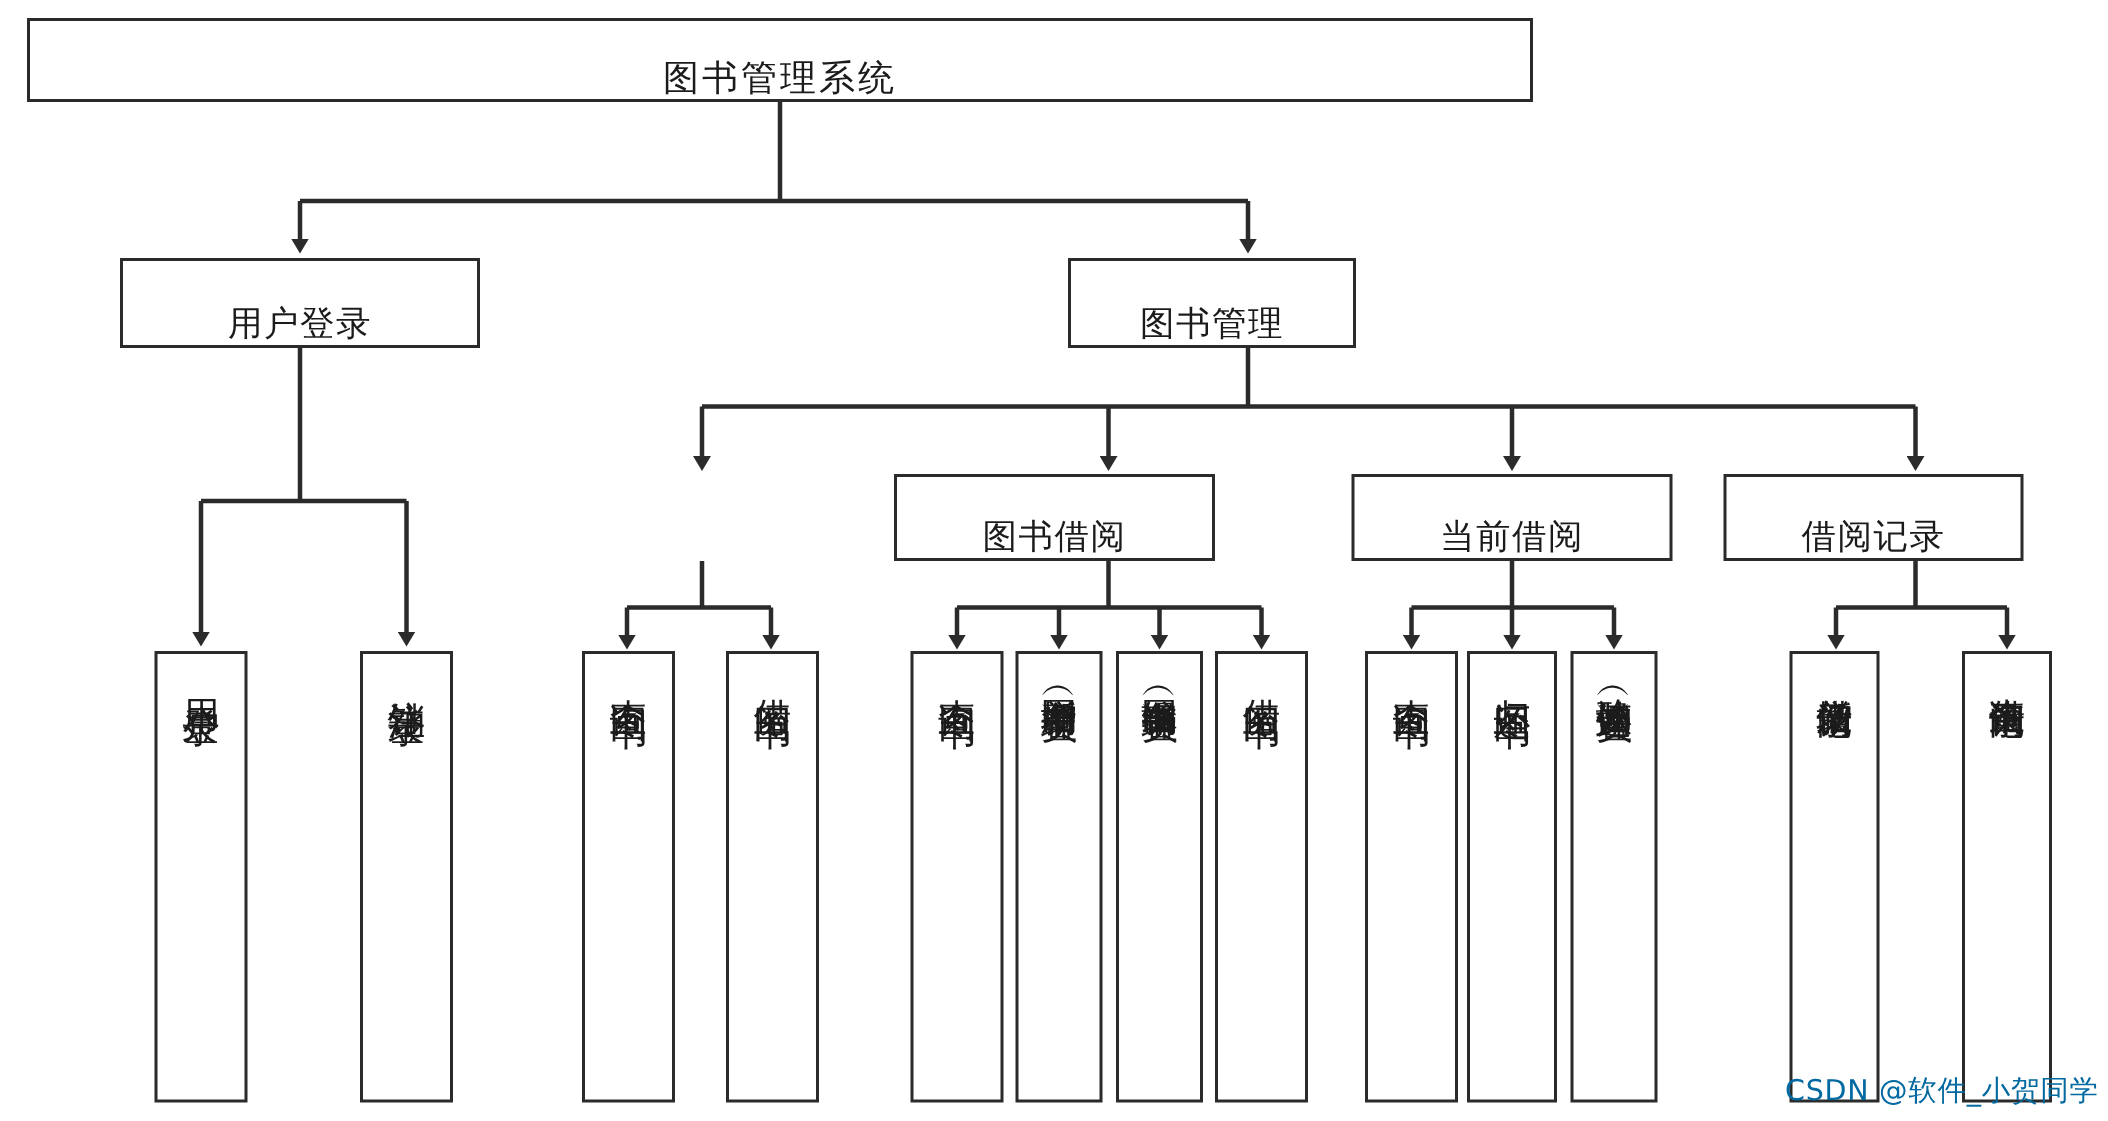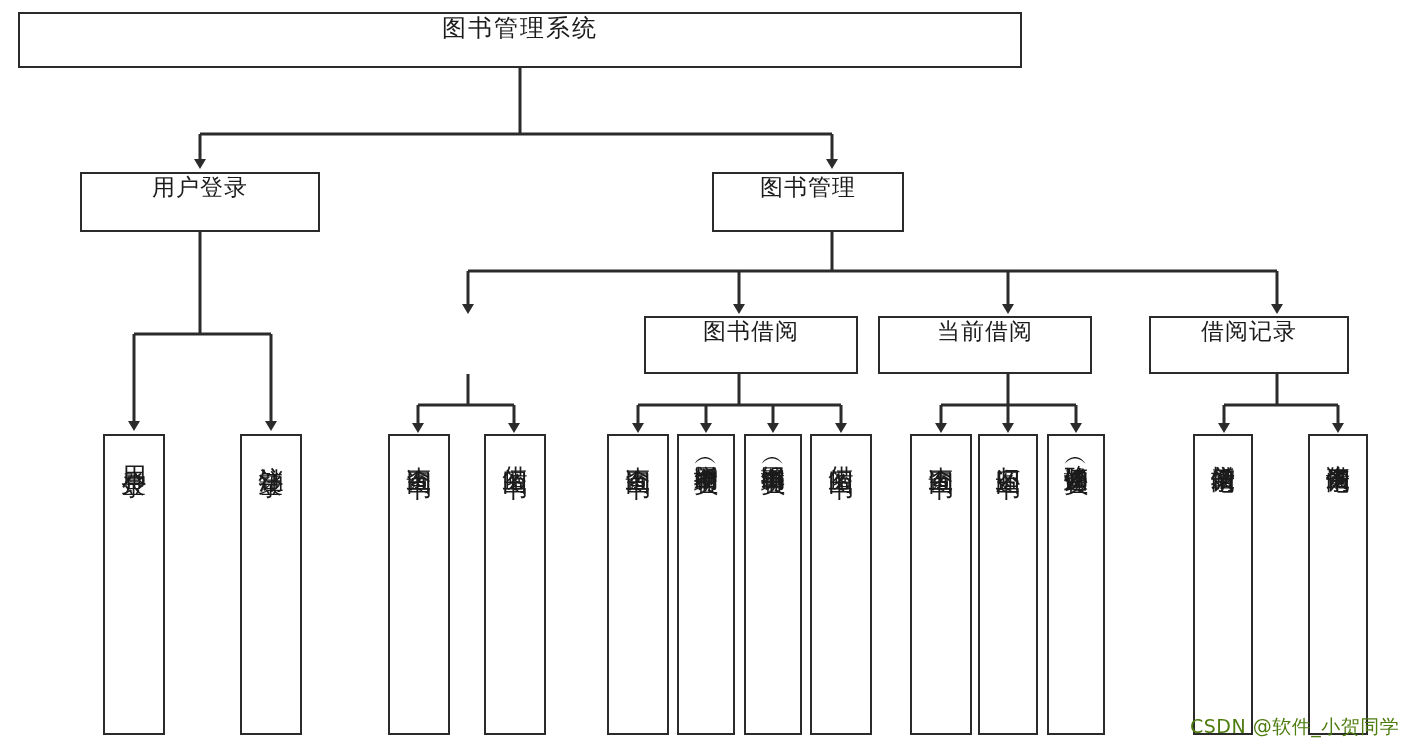--- a/index.html
+++ b/index.html
@@ -24,21 +24,21 @@
     width: 1405px;
     height: 747px;
     pointer-events: none;
   }
   .node {
     position: absolute;
     box-sizing: border-box;
     background: #ffffff;
     border: 2px solid #2b2b2b;
     display: flex;
-    align-items: flex-start;
+    align-items: flex-end;
     justify-content: center;
     color: #1b1b1b;
   }
   .node .node-label {
     display: block;
     text-align: center;
     line-height: 1.18;
     color: #1b1b1b;
   }
   .node.horiz .node-label {
@@ -65,21 +65,21 @@
   }
   .node.vert.tall-text .node-label {
     font-size: 24px;
     letter-spacing: 1px;
   }
   #watermark {
     position: absolute;
     left: 1190px;
     top: 714px;
     font-size: 19px;
-    color: #4d7c0f;
+    color: #0369a1;
     white-space: nowrap;
     letter-spacing: 0.5px;
     font-family: "DejaVu Sans", "Liberation Sans", sans-serif;
   }
 </style>
 </head>
 <body>
 
 <div id="diagram-root">
 
@@ -138,24 +138,24 @@
     <span class="node-label">图书管理系统</span>
   </div>
 
   <div class="node horiz" style="left:80px; top:172px; width:240px; height:60px;">
     <span class="node-label">用户登录</span>
   </div>
   <div class="node horiz" style="left:712px; top:172px; width:192px; height:60px;">
     <span class="node-label">图书管理</span>
   </div>
 
-  <div class="node horiz" style="left:644px; top:316px; width:214px; height:58px;">
+  <div class="node horiz" style="left:596px; top:316px; width:214px; height:58px;">
     <span class="node-label">图书借阅</span>
   </div>
-  <div class="node horiz" style="left:878px; top:316px; width:214px; height:58px;">
+  <div class="node horiz" style="left:901px; top:316px; width:214px; height:58px;">
     <span class="node-label">当前借阅</span>
   </div>
   <div class="node horiz" style="left:1149px; top:316px; width:200px; height:58px;">
     <span class="node-label">借阅记录</span>
   </div>
 
   <div class="node vert" style="left:103px; top:434px; width:62px; height:301px;">
     <span class="node-label">用户登录</span>
   </div>
   <div class="node vert" style="left:240px; top:434px; width:62px; height:301px;">

